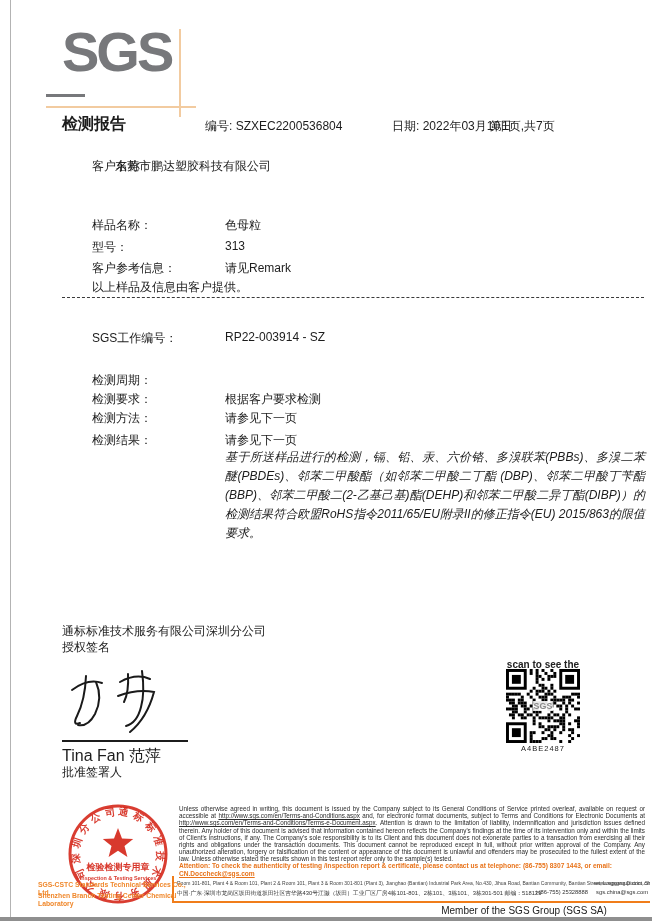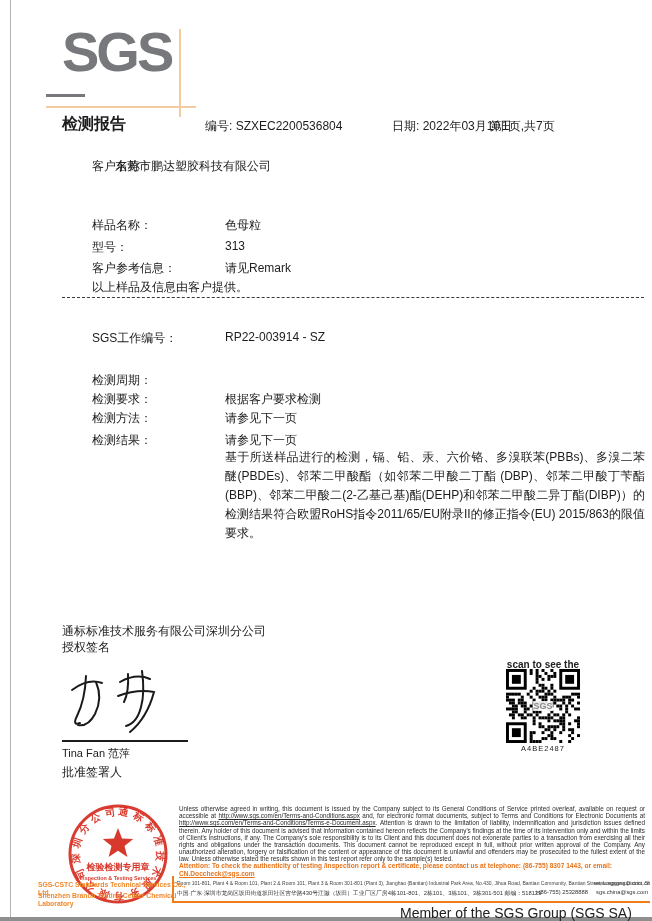--- a/index.html
+++ b/index.html
@@ -22,27 +22,27 @@
   .va  { position:absolute; left:115px; white-space:nowrap; }
   .vb  { position:absolute; left:225px; white-space:nowrap; }
 
   .report-title { position:absolute; left:62px; top:114px; font-size:16px; font-weight:bold;text-align:center; }
   .hdr { position:absolute; top:118px; font-size:12px; white-space:nowrap; }
 
   .dashed-sep { position:absolute; left:62px; top:297px; width:582px; height:0;
                 border-top:1px dashed #3a3a3a; }
 
   .conclusion-p { position:absolute; left:225px; top:448px; width:420px;
-                  font-size:12px; line-height:19px; text-align:justify; }
+                  font-size:12px; line-height:19px; text-align:justify;font-style:italic; }
 
   .sig-company { position:absolute; left:62px; top:623px; font-size:12px; line-height:16px; }
   .sig-auth { position:absolute; left:62px; top:639px; font-size:12px; }
   .sig-svg { position:absolute; left:62px; top:664px; }
   .sig-line { position:absolute; left:62px; top:740px; width:126px; height:2px; background:#1c1c1c; }
-  .sig-name { position:absolute; left:62px; top:746px; font-size:11px; }
+  .sig-name { position:absolute; left:62px; top:746px; font-size:16px; }
   .sig-title { position:absolute; left:62px; top:764px; font-size:12px; }
 
   .qr-caption { position:absolute; left:498px; top:659px; width:90px; text-align:center;
                 font-size:10px; color:#222;font-weight:bold; }
   .qr-box { position:absolute; left:506px; top:669px; width:74px; height:74px; background:#fff; }
   .qr-code-label { position:absolute; left:498px; top:744px; width:90px; text-align:center;
                    font-size:7.5px; color:#222; letter-spacing:1px; }
 
   .stamp-svg { position:absolute; left:66px; top:802px; }
   .stamp-co { position:absolute; left:38px; width:150px; font-size:6.8px; line-height:8px;
@@ -61,22 +61,22 @@
   .attention .email { text-decoration:underline; }
 
   .addr-en { position:absolute; left:177px; top:880px; width:473px; font-size:5px;
              color:#444; white-space:nowrap; overflow:hidden; }
   .addr-en .site { float:right; font-size:5.6px; color:#333; }
   .addr-cn { position:absolute; left:177px; top:889px; width:473px; font-size:5.8px;
              color:#333; white-space:nowrap; overflow:hidden; }
   .addr-cn .phone { position:absolute; right:62px; }
   .addr-cn .mail { position:absolute; right:2px; }
 
-  .member { position:absolute; left:400px; top:905px; width:248px; text-align:left;
-            font-size:14px; color:#222; }
+  .member { position:absolute; left:400px; top:905px; width:248px; text-align:center;
+            font-size:10px; color:#222; }
 </style>
 </head>
 <body>
 
 <div class="page">
 
   <div class="edge-left"></div>
   <div class="edge-bottom"></div>
 
   <div class="logo-text">SGS</div>

